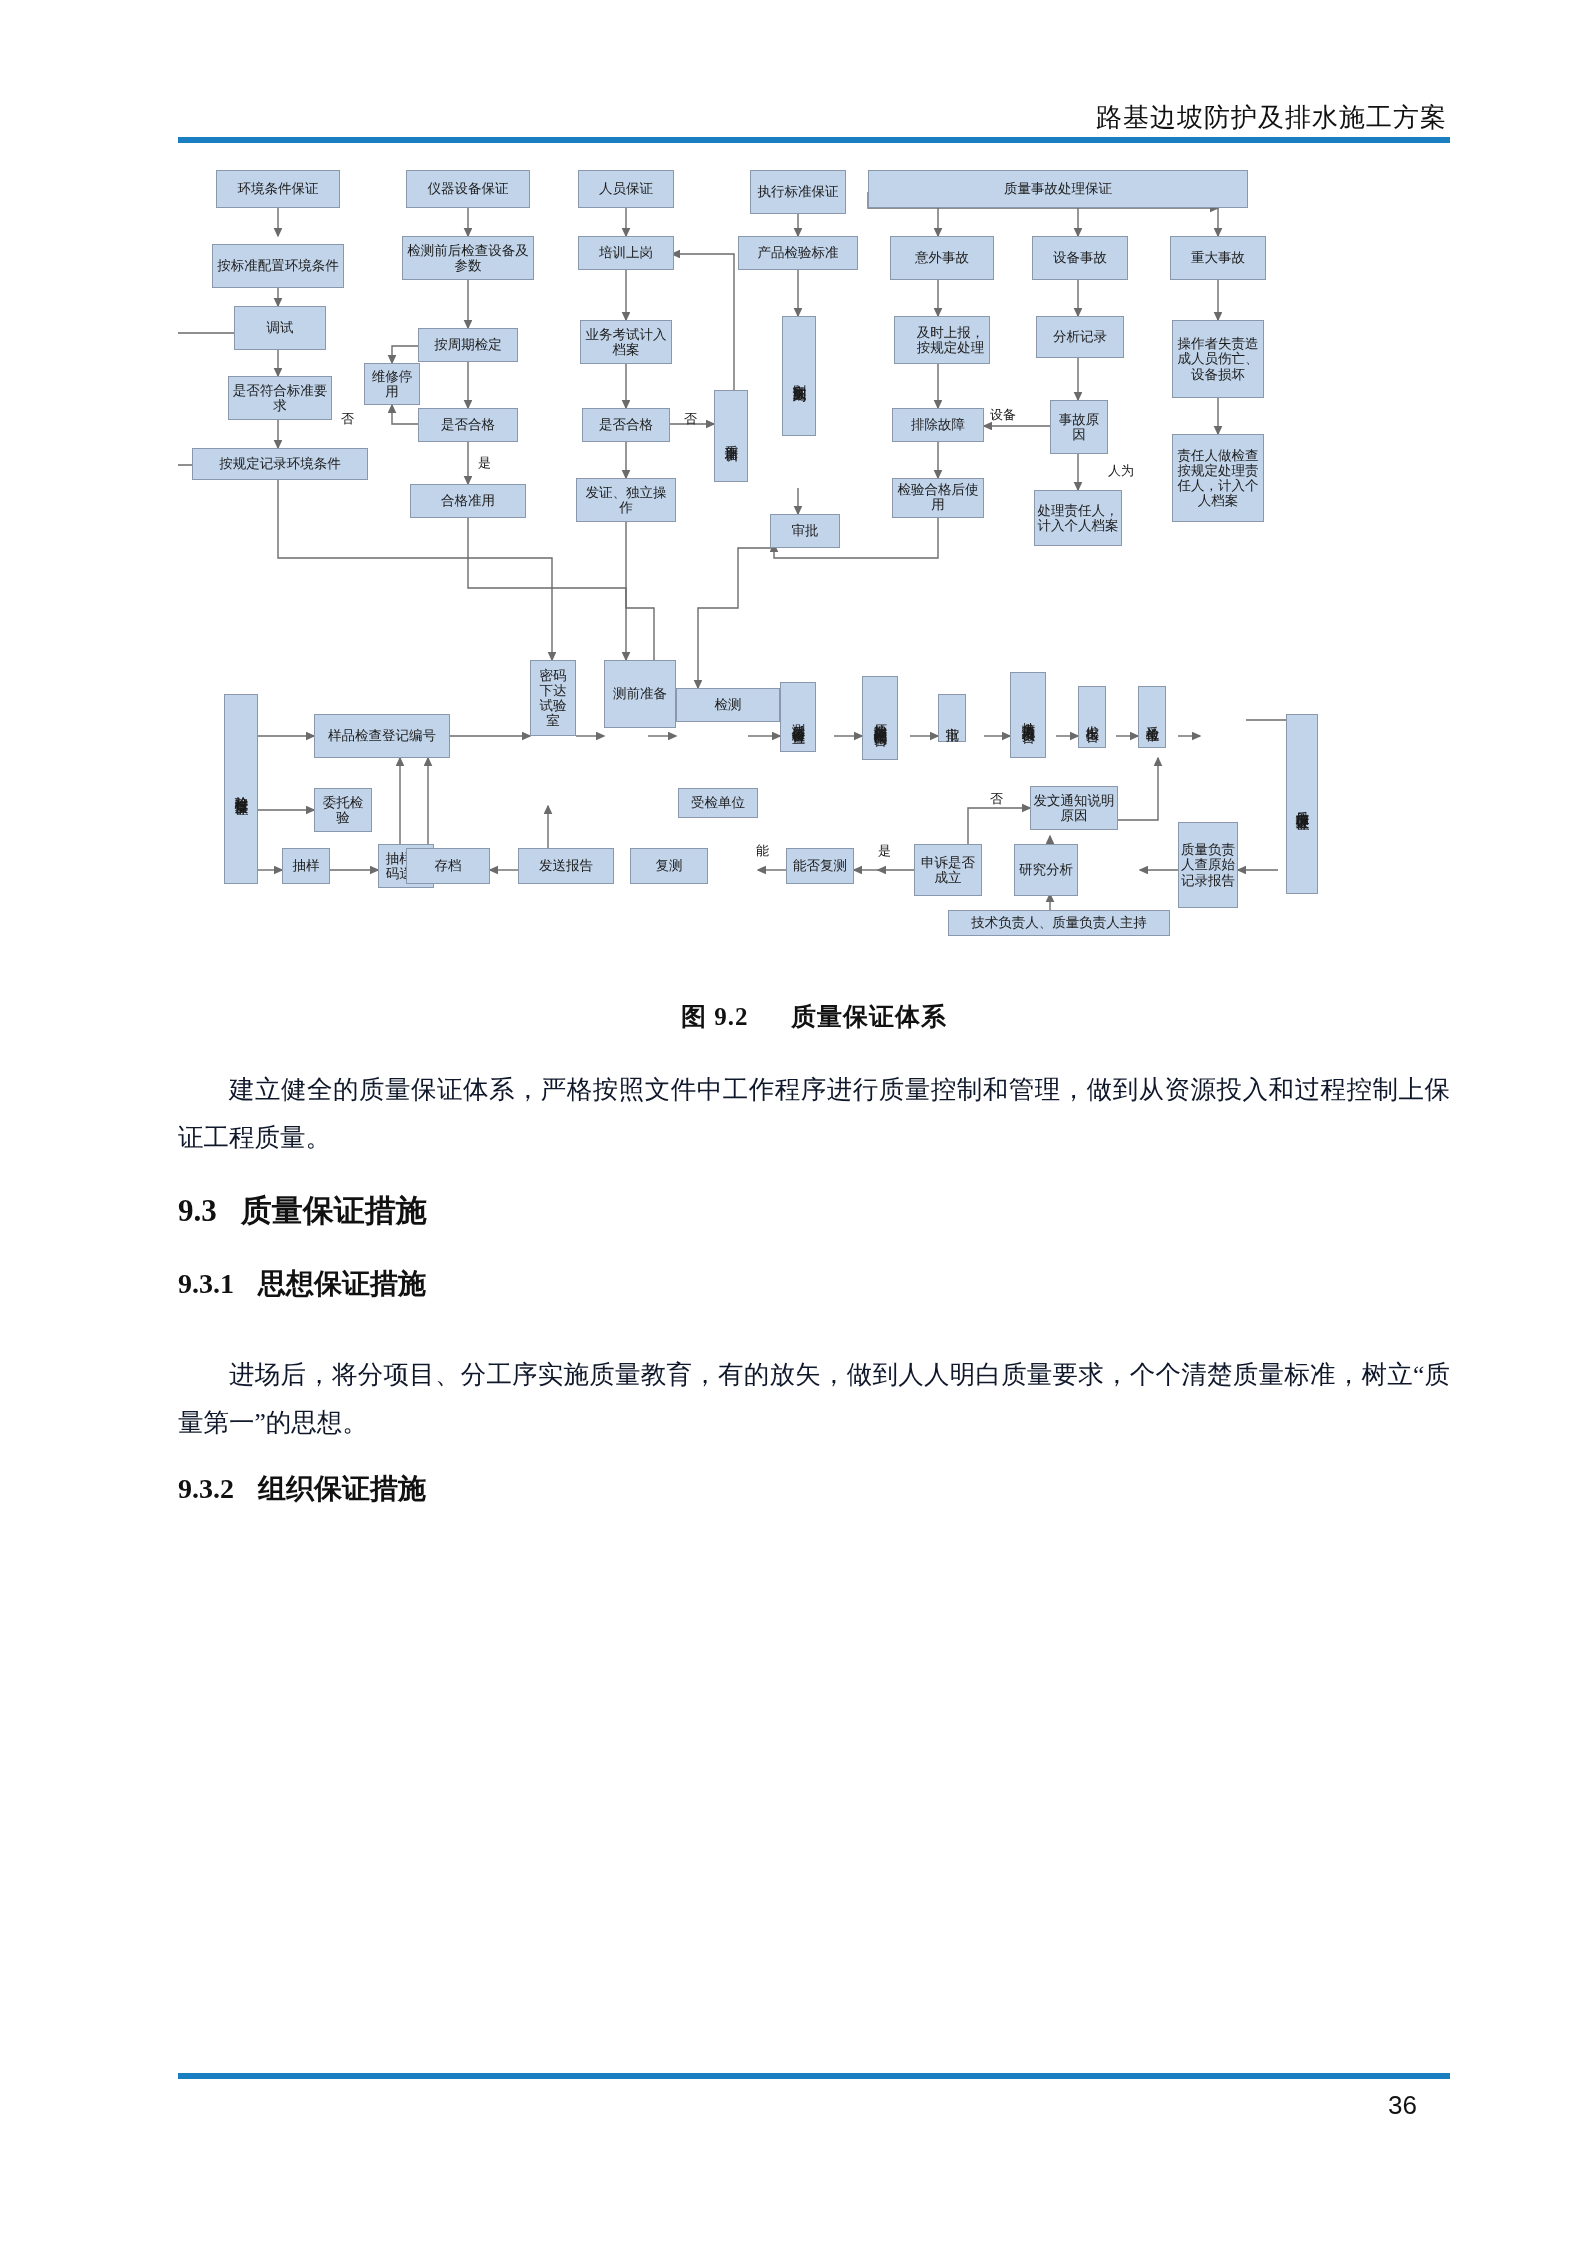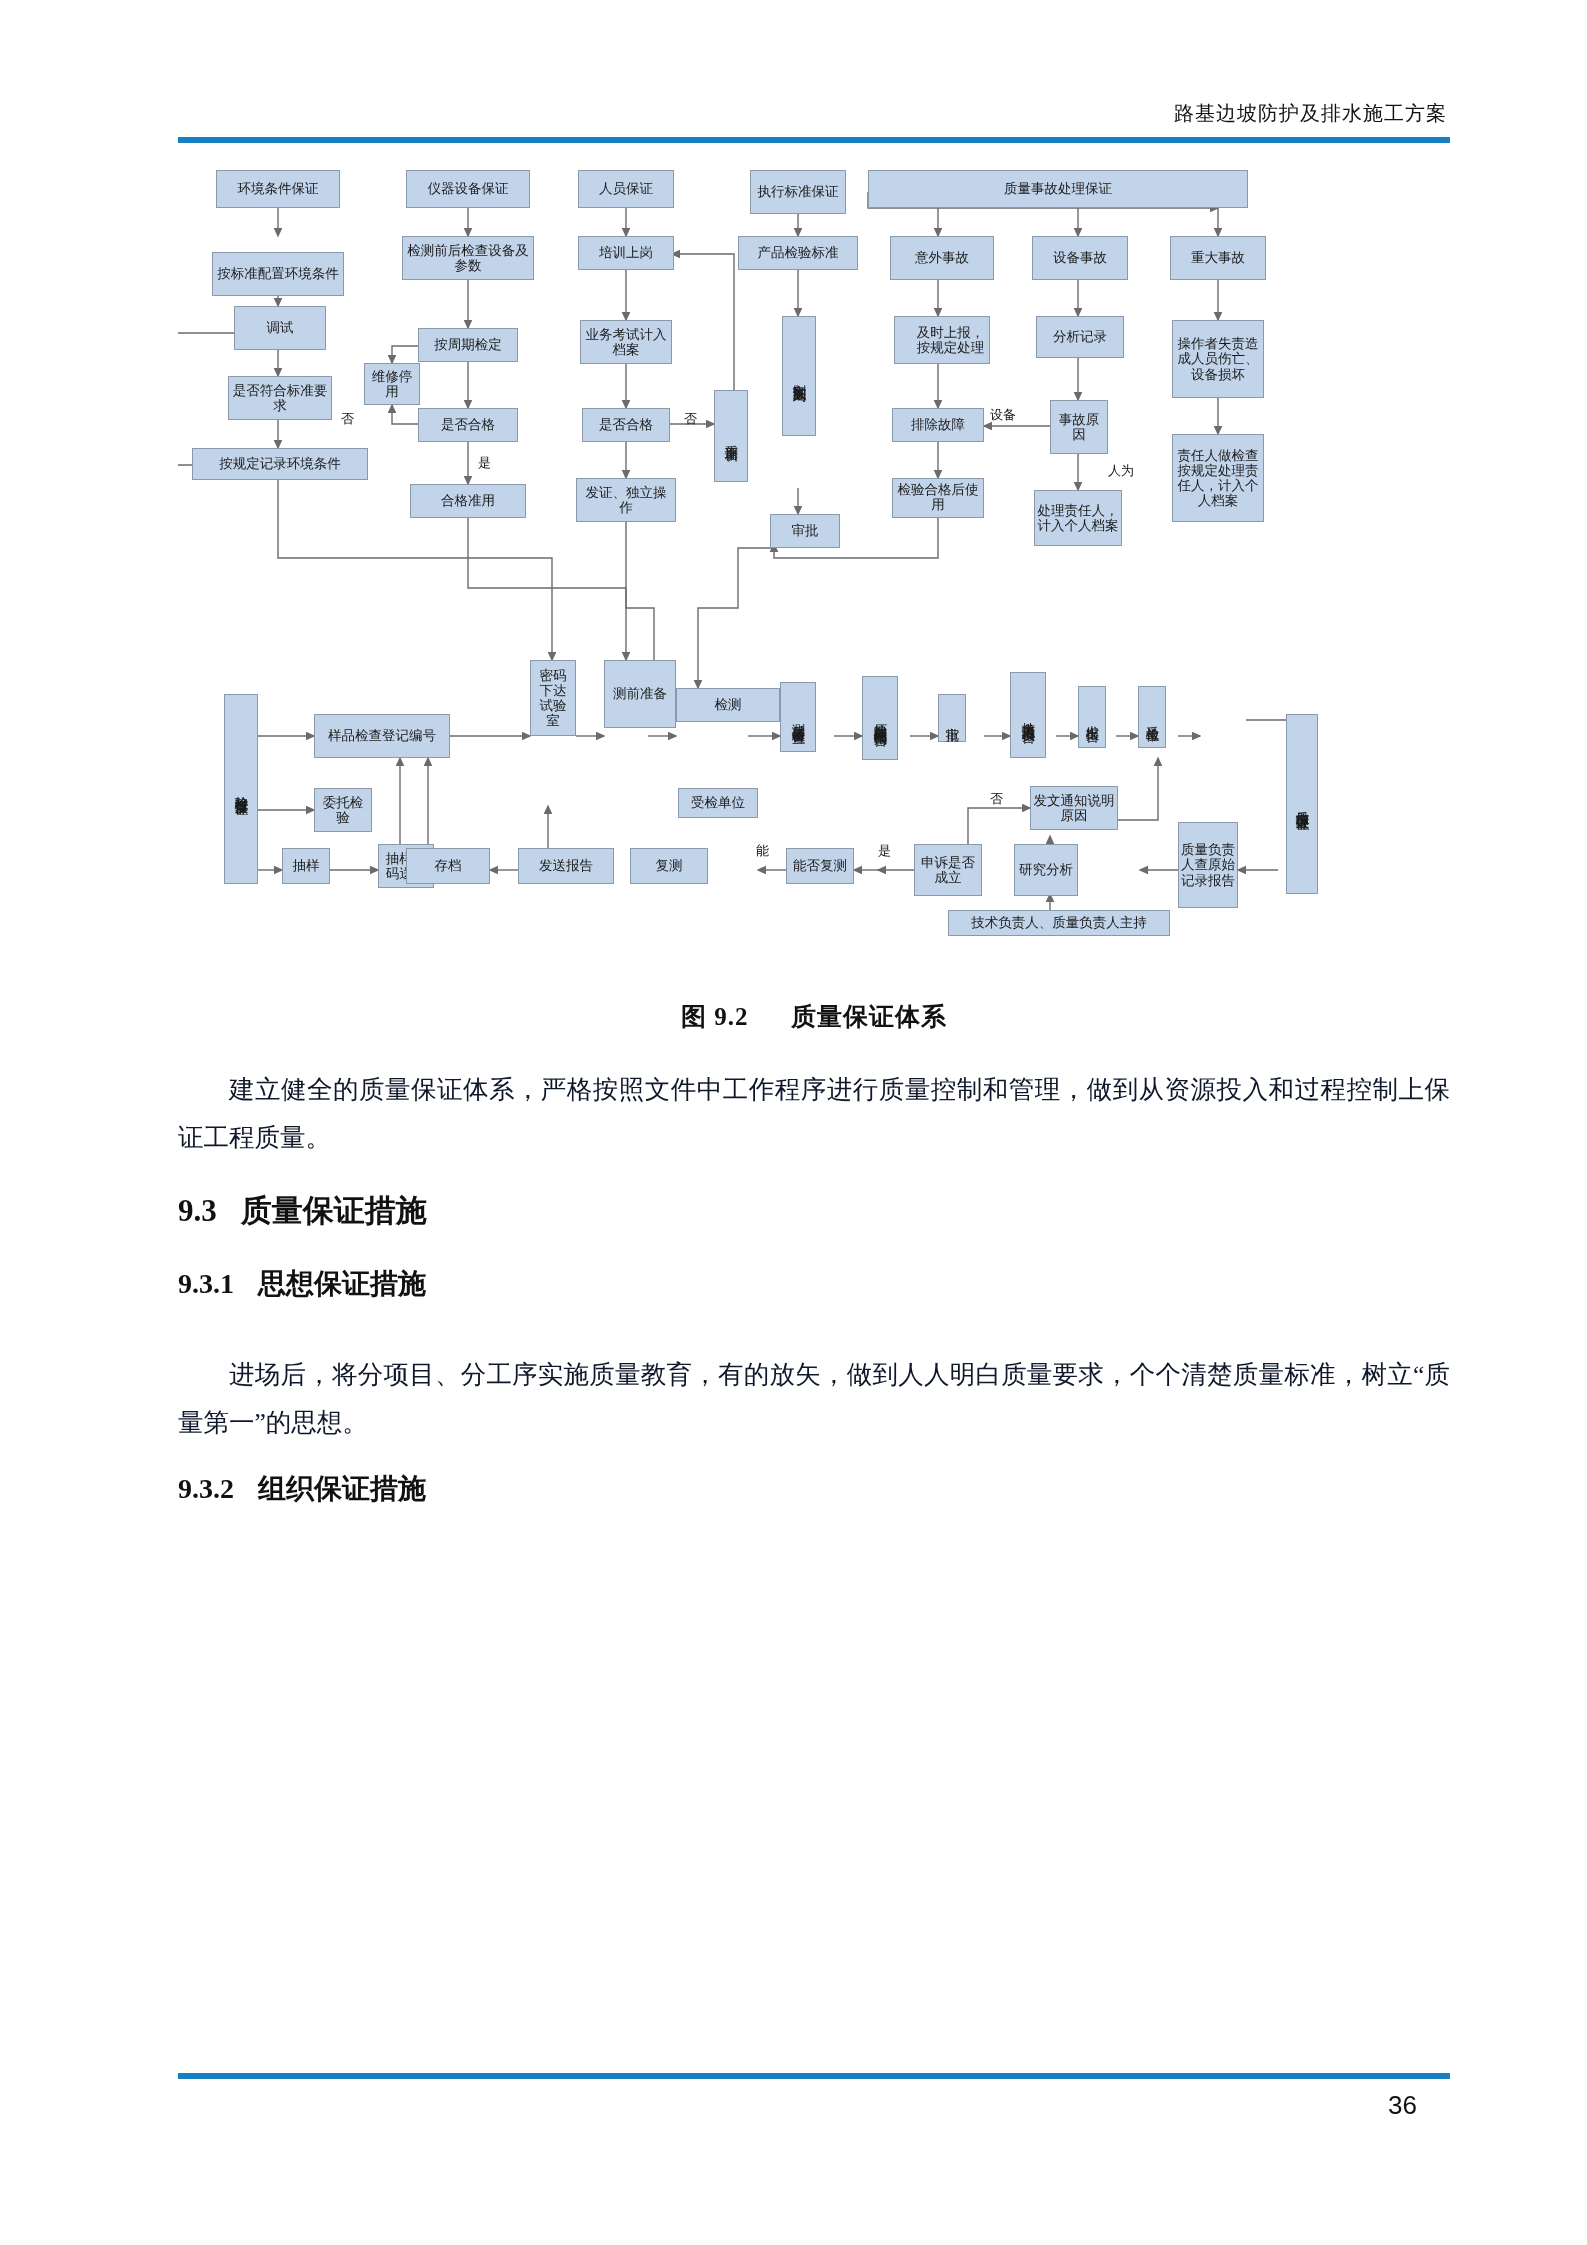--- a/index.html
+++ b/index.html
@@ -3,21 +3,21 @@
 <meta charset="utf-8">
 <style>
   html,body{margin:0;padding:0;background:#7a7a7a;}
   body{font-family:"Liberation Serif","DejaVu Serif",serif;}
   .page{
     position:relative;width:1587px;height:2245px;background:#ffffff;margin:0 auto;
     overflow:hidden;
   }
   
   .hdr-title{
-    position:absolute;right:140px;top:100px;font-size:20px;color:#111;
+    position:absolute;right:140px;top:100px;font-size:26px;color:#111;
     font-family:"Liberation Serif","DejaVu Serif",serif;letter-spacing:1px;white-space:nowrap;
   }
   .rule{position:absolute;left:178px;width:1272px;background:#1a7fc1;}
   .rule-top{top:137px;height:6px;}
   .rule-bot{top:2073px;height:6px;}
   .pagenum{
     position:absolute;right:170px;top:2090px;font-size:26px;color:#111;
     font-family:"Liberation Sans","DejaVu Sans",sans-serif;
   }
   
@@ -160,21 +160,21 @@
 
         <path d="M940,662 L980,662 L980,600"></path>
 
         <path d="M872,690 L872,678"></path>
 
         <path d="M872,752 L872,736"></path>
       </g>
     </svg>
 
     <div class="nd" style="left:38px;top:12px;width:124px;height:38px;">环境条件保证</div>
-    <div class="nd" style="left:34px;top:94px;width:132px;height:44px;">按标准配置环境条件</div>
+    <div class="nd" style="left:34px;top:86px;width:132px;height:44px;">按标准配置环境条件</div>
     <div class="nd" style="left:56px;top:148px;width:92px;height:44px;">调试</div>
     <div class="nd" style="left:50px;top:218px;width:104px;height:44px;">是否符合标准要求</div>
     <div class="nd" style="left:14px;top:290px;width:176px;height:32px;">按规定记录环境条件</div>
 
     <div class="nd" style="left:228px;top:12px;width:124px;height:38px;">仪器设备保证</div>
     <div class="nd" style="left:224px;top:78px;width:132px;height:44px;">检测前后检查设备及参数</div>
     <div class="nd" style="left:240px;top:170px;width:100px;height:34px;">按周期检定</div>
     <div class="nd" style="left:186px;top:205px;width:56px;height:42px;">维修停用</div>
     <div class="nd" style="left:240px;top:250px;width:100px;height:34px;">是否合格</div>
     <div class="nd" style="left:232px;top:326px;width:116px;height:34px;">合格准用</div>

